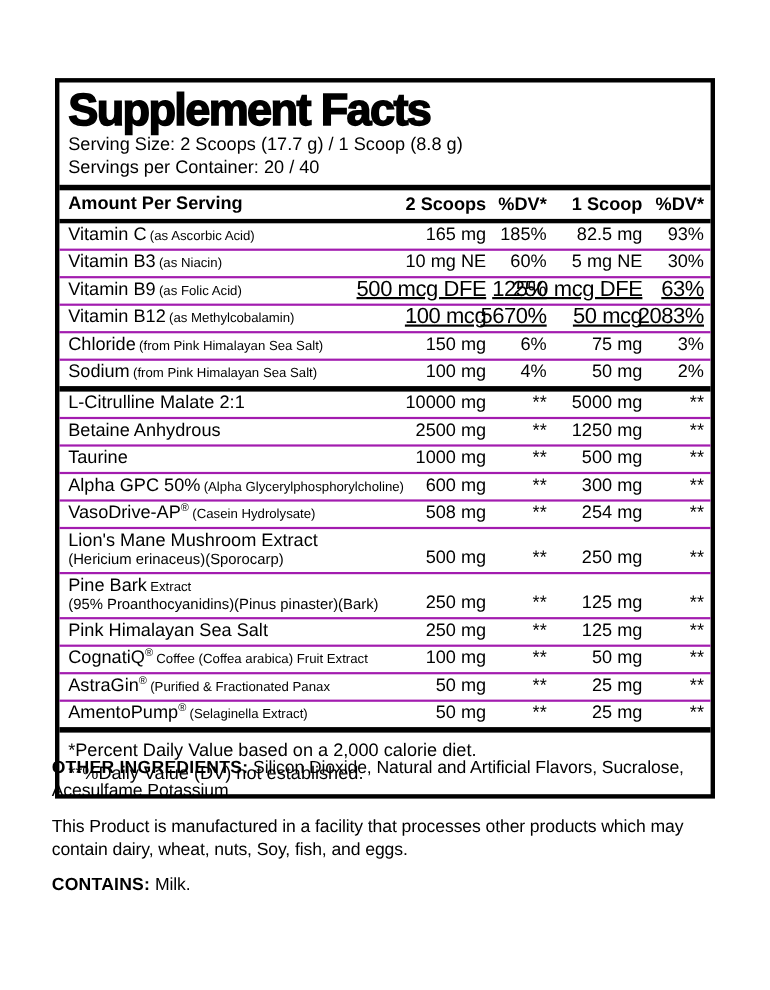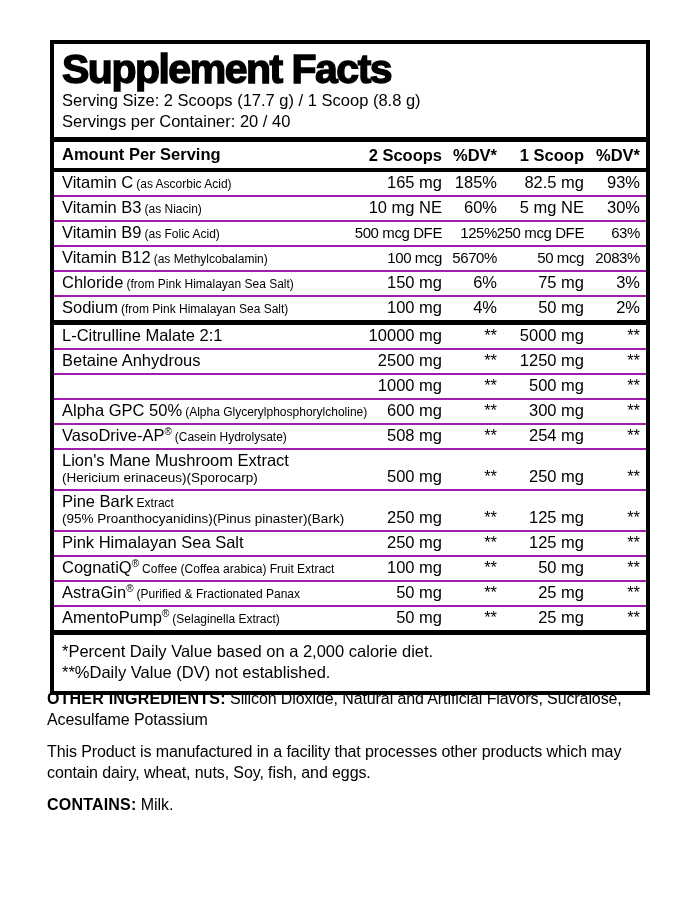--- a/index.html
+++ b/index.html
@@ -5,21 +5,21 @@
   html,body{margin:0;padding:0;background:#ffffff;}
   .page{
     position:relative;
     width:700px;height:900px;
     background:#fff;
     color:#000;
     font-family:"Liberation Sans", sans-serif;
     overflow:hidden;
   }
   .sf-panel{
-    position:absolute;left:50px;top:40px;width:592px;
+    position:absolute;left:50px;top:71px;width:592px;
     border:4px solid #000;
     background:#fff;
   }
   .sf-title{
     font-size:41px;
     font-weight:700;
     letter-spacing:-1.5px;
     -webkit-text-stroke:1.4px #000;
     line-height:40px;
     padding:5px 8px 1px 8px;
@@ -44,21 +44,21 @@
   .nm{font-size:16.5px;line-height:19px;white-space:nowrap;}
   .reg{font-size:10px;vertical-align:super;line-height:10px;}
   .detail{font-size:12px;line-height:15px;white-space:nowrap;}
   span.detail{margin-left:3px;}
   .line2{font-size:13.5px;line-height:16px;white-space:nowrap;}
   .reg:empty,span.detail:empty,.line2:empty{display:none;}
   .val{
     position:absolute;bottom:3px;
     font-size:16.5px;line-height:19px;white-space:nowrap;
   }
-  .row.condensed .val{font-size:15px;letter-spacing:-0.4px;}
+  .row.condensed .val{font-size:20px;letter-spacing:-0.4px;text-decoration:underline;}
   .v-a2{right:204px;}
   .v-d2{right:149px;}
   .v-a1{right:62px;text-align:center;}
   .v-d1{right:6px;}
   .footnote{padding:6px 8px 8px 8px;}
   .footnote div{font-size:16.5px;line-height:21px;}
   .footer{
     position:absolute;left:47px;top:688px;width:614px;
   }
   .footer p{margin:0 0 11px 0;font-size:16px;line-height:21px;max-width:590px;letter-spacing:-0.1px;}
@@ -161,20 +161,23 @@
         <div class="row">
     <div class="name-cell"><span class="nm">Betaine Anhydrous</span>
       
     </div>
     <span class="val v-a2">2500 mg</span>
     <span class="val v-d2">**</span>
     <span class="val v-a1">1250 mg</span>
     <span class="val v-d1">**</span>
   </div>
         <div class="row">
+    <div class="name-cell"><span class="nm">Taurine</span>
+      
+    </div>
     <span class="val v-a2">1000 mg</span>
     <span class="val v-d2">**</span>
     <span class="val v-a1">500 mg</span>
     <span class="val v-d1">**</span>
   </div>
         <div class="row">
     <div class="name-cell"><span class="nm">Alpha GPC 50%</span><span class="detail">(Alpha Glycerylphosphorylcholine)</span>
       
     </div>
     <span class="val v-a2">600 mg</span>

